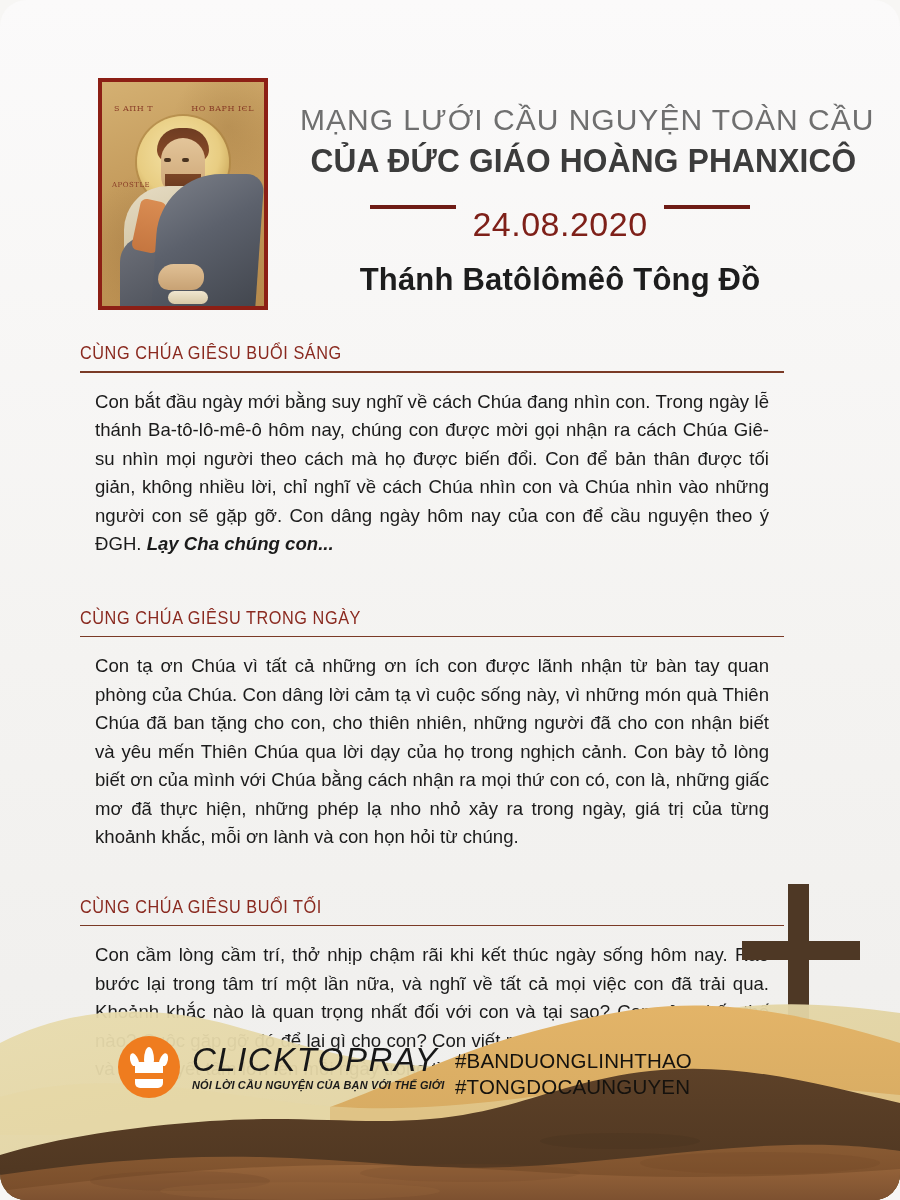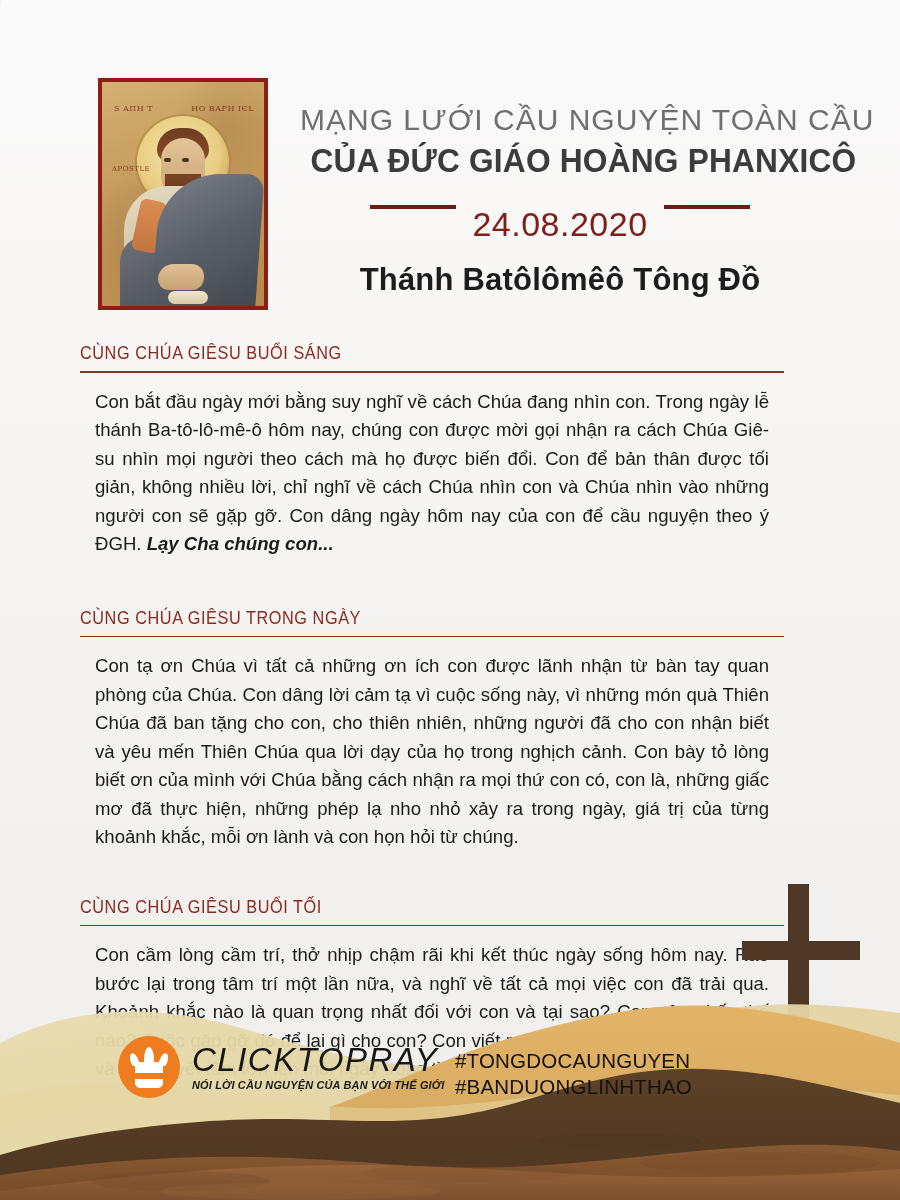--- a/index.html
+++ b/index.html
@@ -16,20 +16,21 @@
   .page {
     position: relative;
     width: 900px;
     height: 1200px;
     overflow: hidden;
     background:
       linear-gradient(103deg, rgba(0,0,0,0.018) 0 1px, rgba(0,0,0,0) 1px 14px),
       linear-gradient(87deg, rgba(0,0,0,0.015) 0 1px, rgba(0,0,0,0) 1px 23px),
       linear-gradient(97deg, rgba(0,0,0,0.012) 0 2px, rgba(0,0,0,0) 2px 31px),
       linear-gradient(180deg, #fbfafa 0%, #f4f3f1 55%, #efeeec 100%);
+    border-radius: 26px;
   }
 
   
   .header {
     position: absolute;
     left: 0; top: 0;
     width: 900px;
     height: 330px;
   }
   .icon-frame {
@@ -139,21 +140,21 @@
     position: absolute;
     color: #7e2a1c;
     font-family: "DejaVu Serif", serif;
     font-size: 8px;
     letter-spacing: 0.5px;
     line-height: 10px;
     opacity: 0.85;
   }
   .icon-inscription.tl { left: 12px; top: 22px; }
   .icon-inscription.tr { right: 10px; top: 22px; text-align: left; }
-  .icon-inscription.ml { left: 10px; top: 82px; font-size: 7px; }
+  .icon-inscription.ml { left: 10px; top: 98px; font-size: 7px; }
 
   .header-text {
     position: absolute;
     left: 300px; top: 0;
     width: 520px;
   }
   .title-line1 {
     position: absolute;
     left: 0; top: 103px;
     width: 520px;
@@ -491,17 +492,17 @@
       <div class="logo-candle-body"></div>
       <div class="logo-candle-notch"></div>
     </div>
     <div class="logo-words">
       <div class="logo-wordmark">CLICKTOPRAY</div>
       <div class="logo-tagline">NÓI LỜI CẦU NGUYỆN CỦA BẠN VỚI THẾ GIỚI</div>
     </div>
   </div>
 
   <div class="hashtags">
+    <div>#BANDUONGLINHTHAO</div>
     <div>#TONGDOCAUNGUYEN</div>
-    <div>#BANDUONGLINHTHAO</div>
   </div>
 
 </div>
 
 </body></html>

